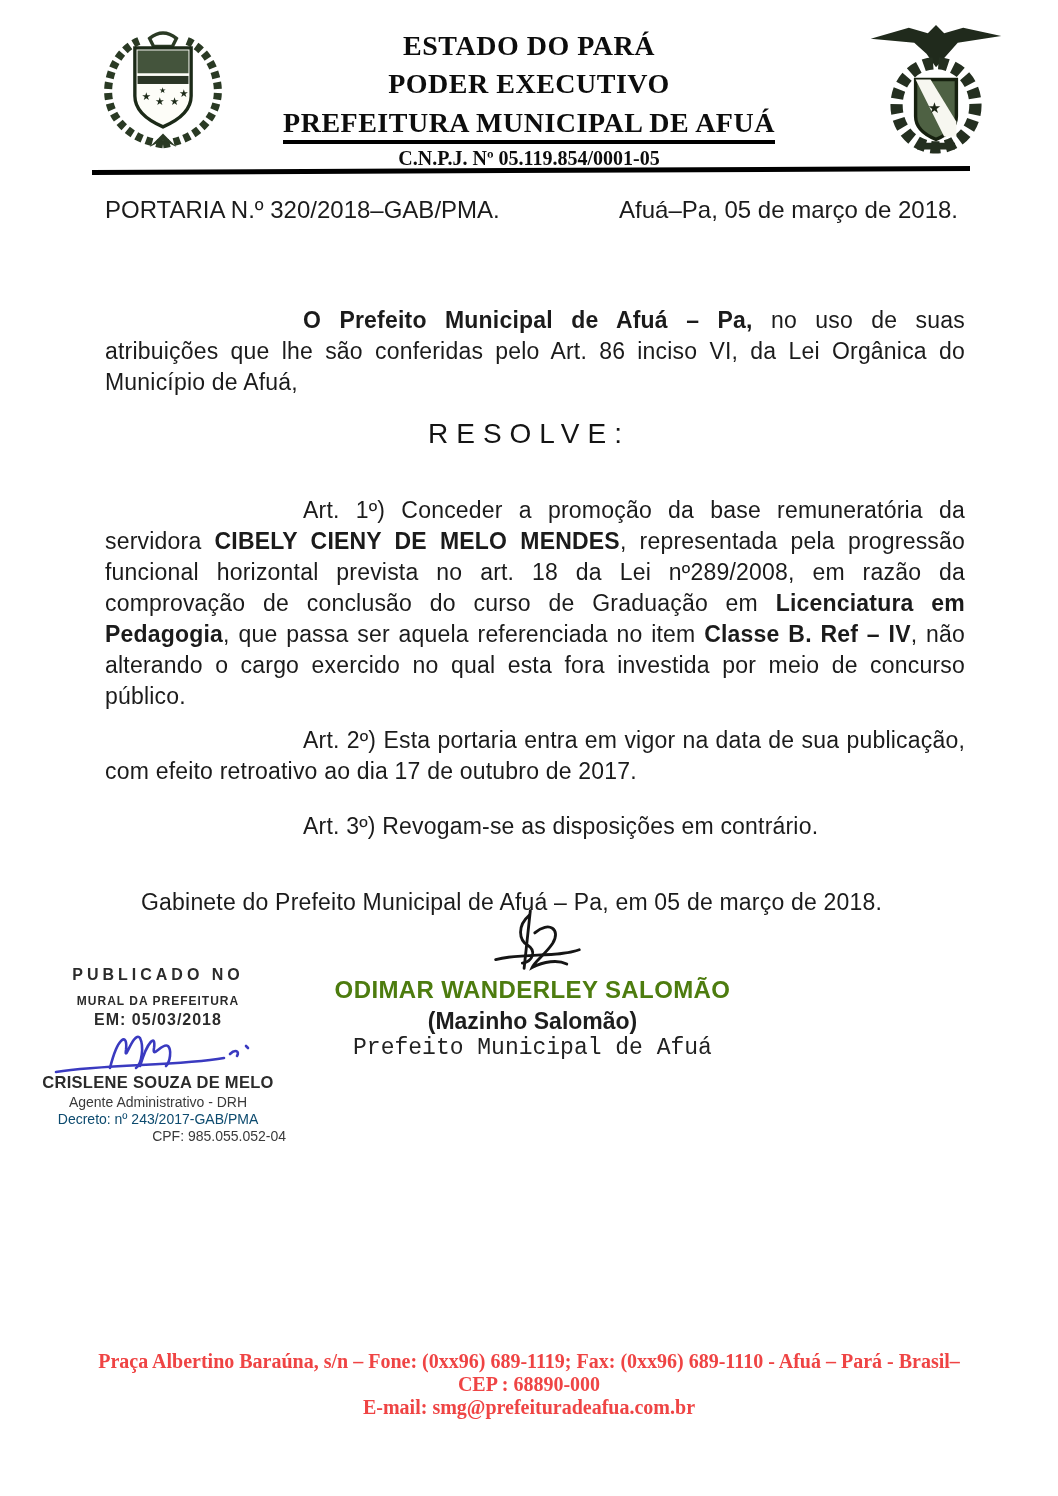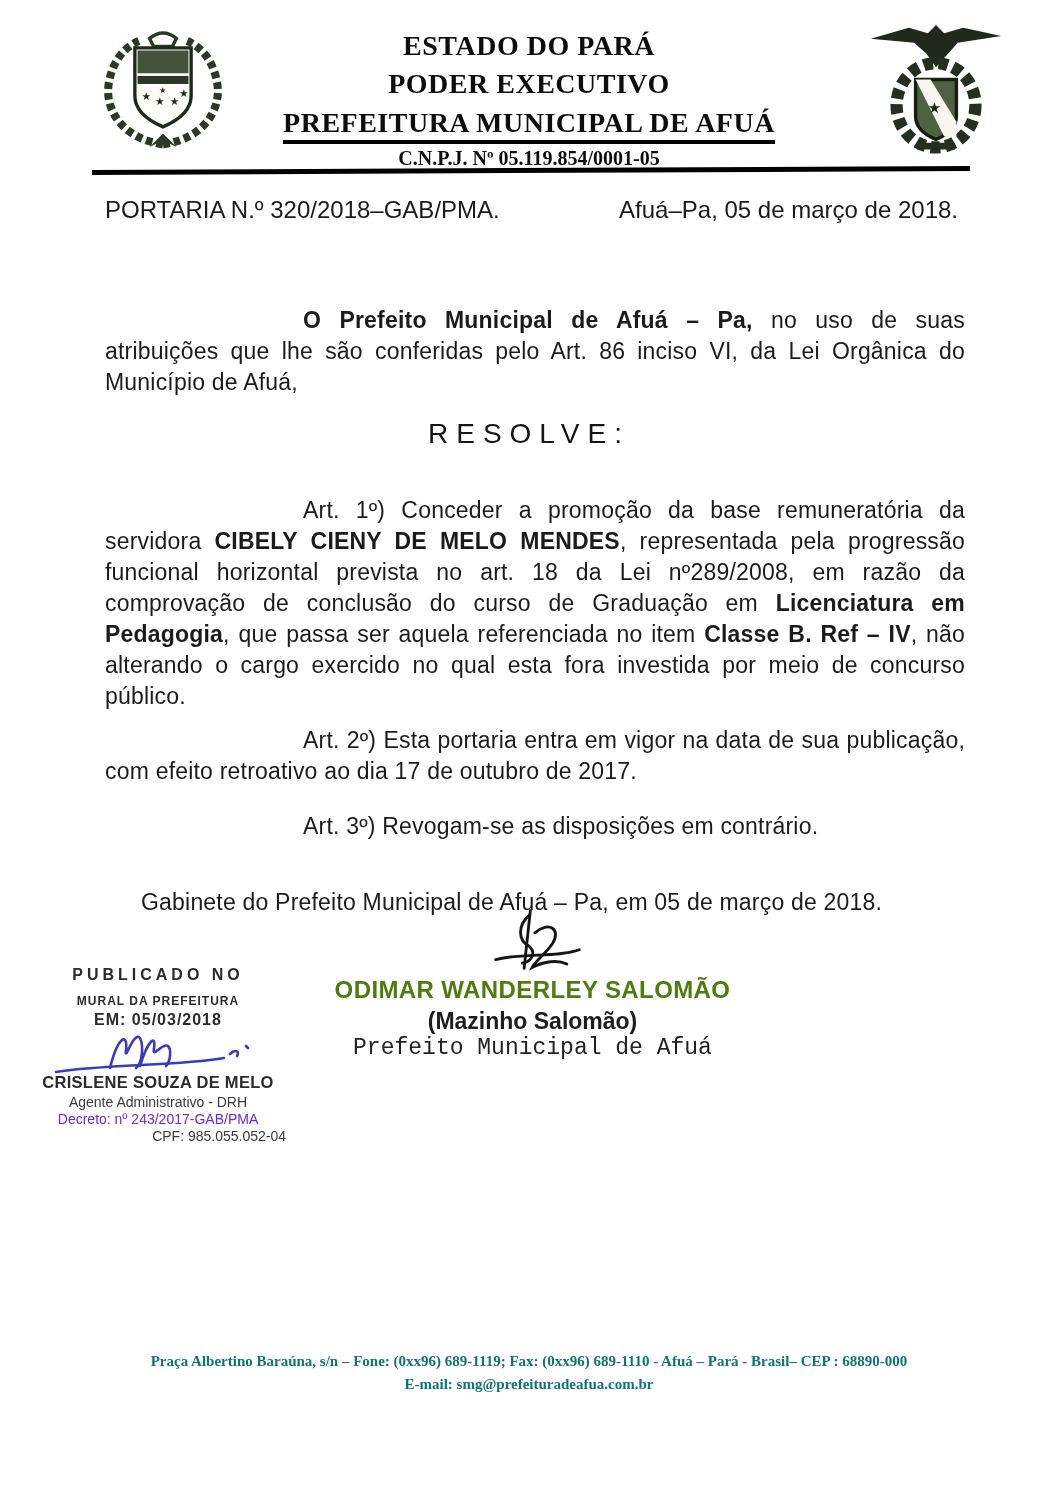--- a/index.html
+++ b/index.html
@@ -45,26 +45,26 @@
   .sig-alias{font-size:23px;font-weight:bold;margin-top:4px;color:#1d1d1d;}
   .sig-role{font-size:23px;color:#222;font-family:Liberation Mono, monospace;}
   
   .stamp{position:absolute;left:30px;top:966px;width:256px;text-align:center;color:#2b2b2b;}
   .st-l1{font-size:16px;font-weight:bold;letter-spacing:4px;}
   .st-l2{font-size:12px;font-weight:bold;letter-spacing:1px;margin-top:10px;}
   .st-l3{font-size:16px;font-weight:bold;letter-spacing:1px;margin-top:3px;}
   .st-sig{position:absolute;left:18px;top:56px;width:232px;height:62px;}
   .st-name{font-size:16.5px;font-weight:bold;margin-top:44px;letter-spacing:.3px;}
   .st-role{font-size:14px;margin-top:2px;color:#3a3a3a;}
-  .st-decree{font-size:14px;margin-top:1px;color:#6d28d9;}
+  .st-decree{font-size:14px;margin-top:1px;color:#0c4a6e;}
   .st-cpf{font-size:14px;margin-top:1px;color:#3a3a3a;text-align:right;}
   
   .footer{position:absolute;left:79px;width:900px;top:1350px;text-align:center;
           font-family:"Liberation Serif","DejaVu Serif",serif;font-weight:bold;
-          font-size:15px;color:#0f766e;line-height:23px;}
+          font-size:20px;color:#ef4444;line-height:23px;}
 </style>
 </head>
 <body>
 
 <div class="page">
 
   <div class="crest left">
     <svg viewBox="0 0 100 92" xmlns="http://www.w3.org/2000/svg">
       <path d="M50 88 C20 84 5 62 10 40 C13 25 22 15 32 11" fill="none" stroke="#2a3a24" stroke-width="6" stroke-dasharray="5 3"></path>
       <path d="M50 88 C80 84 95 62 90 40 C87 25 78 15 68 11" fill="none" stroke="#2a3a24" stroke-width="6" stroke-dasharray="5 3"></path>

